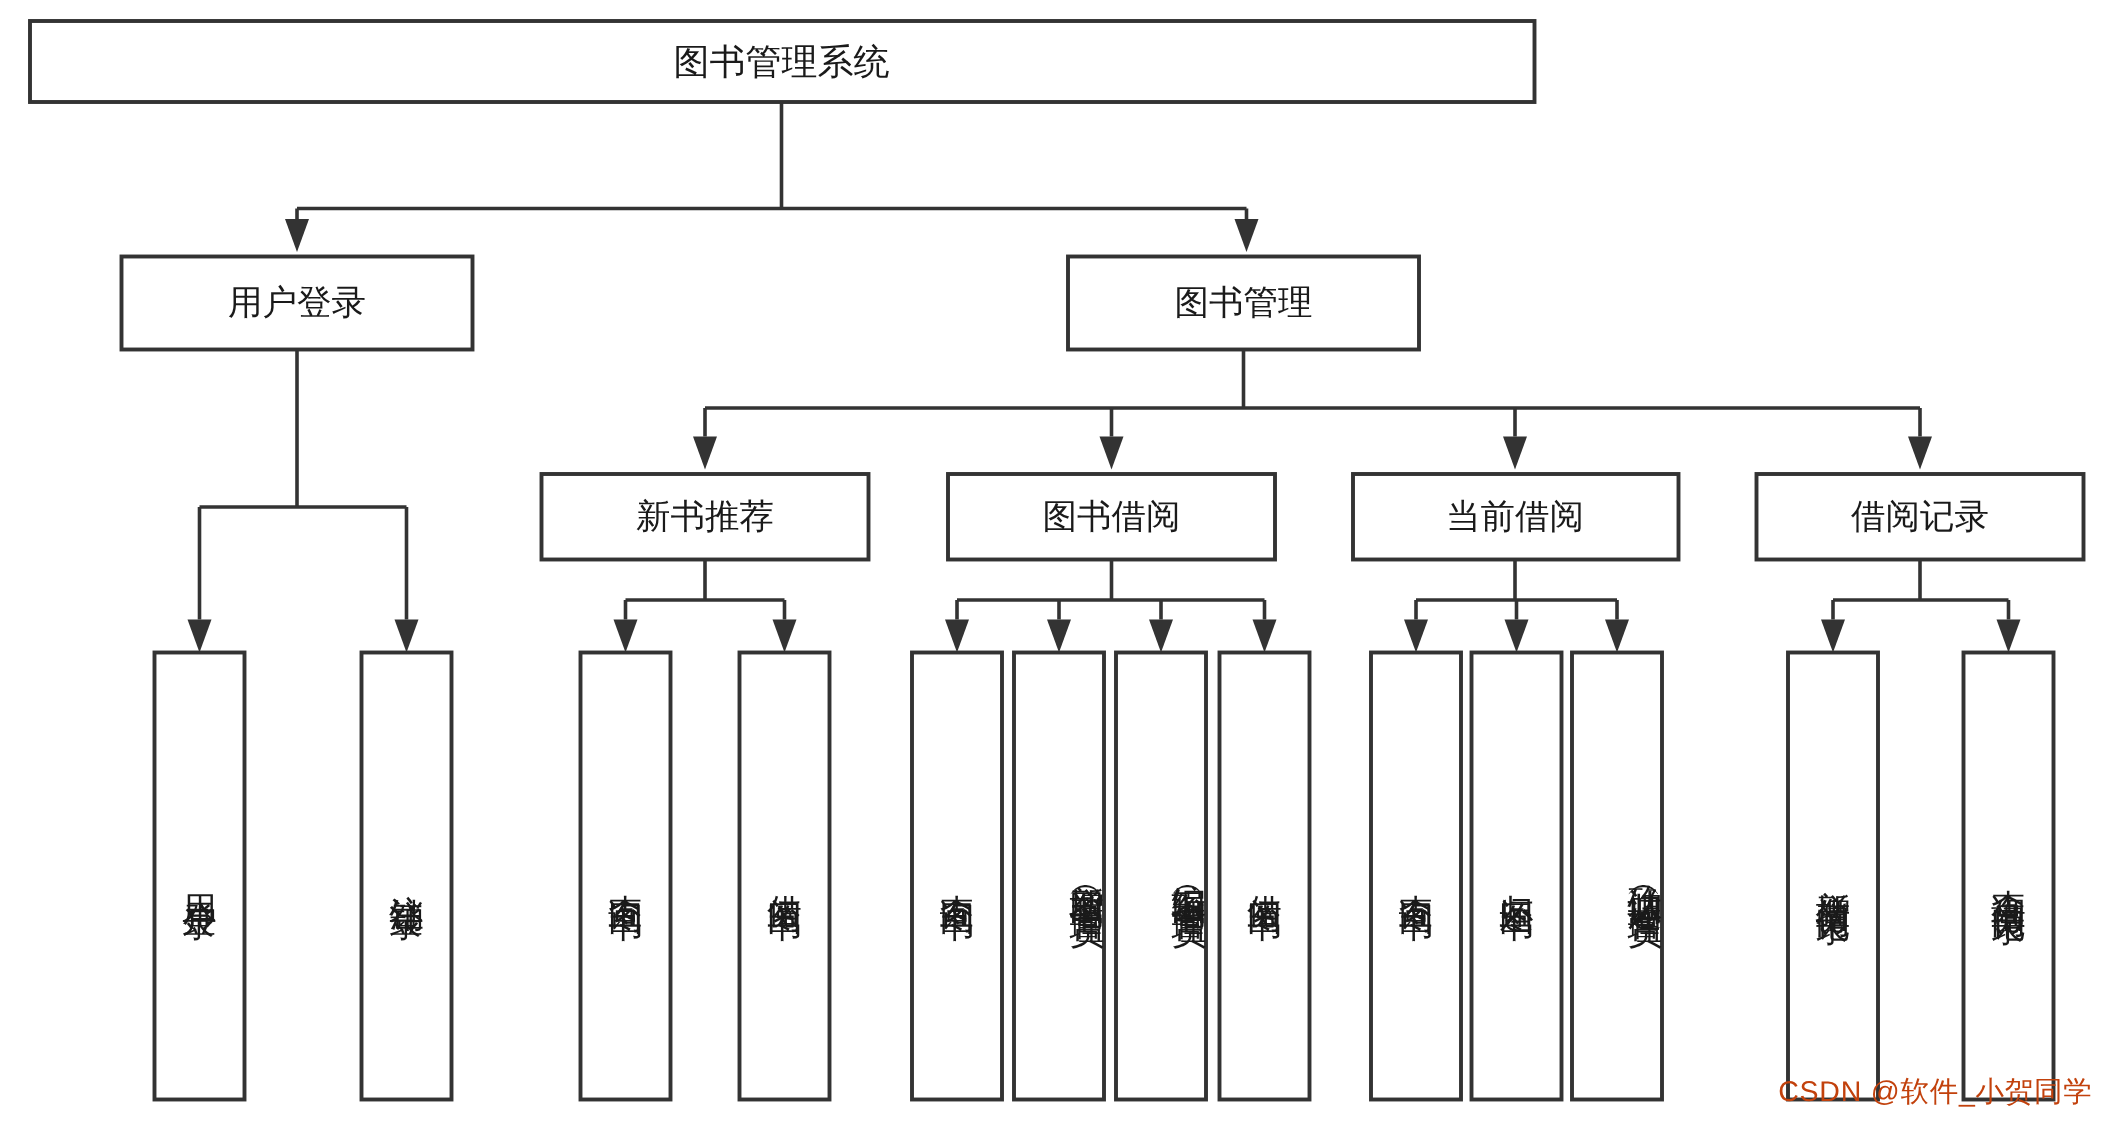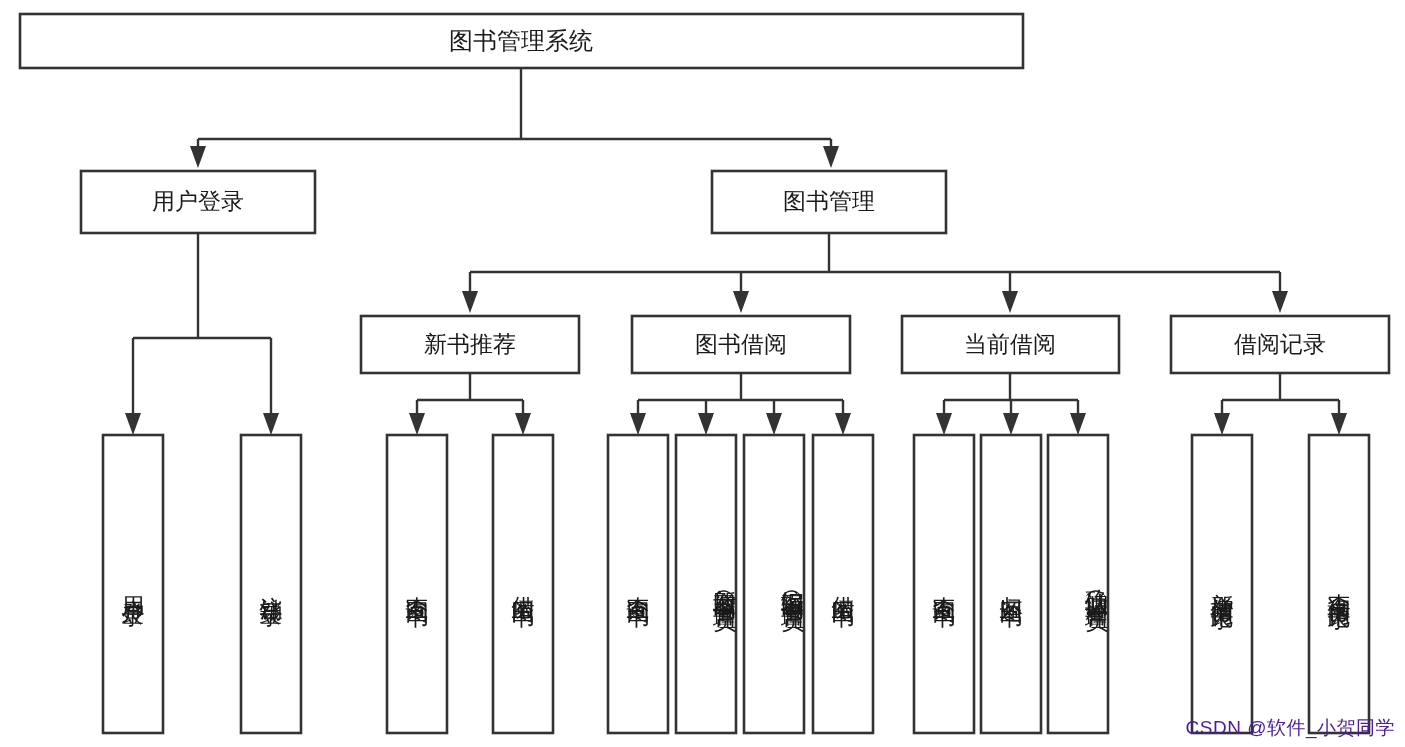--- a/index.html
+++ b/index.html
@@ -71,21 +71,21 @@
     text-align: center;
     white-space: nowrap;
     pointer-events: none;
   }
   .watermark {
     position: absolute;
     right: 10px;
     bottom: 6px;
     font-family: "Liberation Sans", "DejaVu Sans", sans-serif;
     font-size: 19px;
-    color: #4c1d95;
+    color: #c2410c;
     letter-spacing: 0.5px;
     white-space: nowrap;
     text-align: center;
   }
 </style>
 </head>
 <body>
 
 <div id="diagram-root">
 

